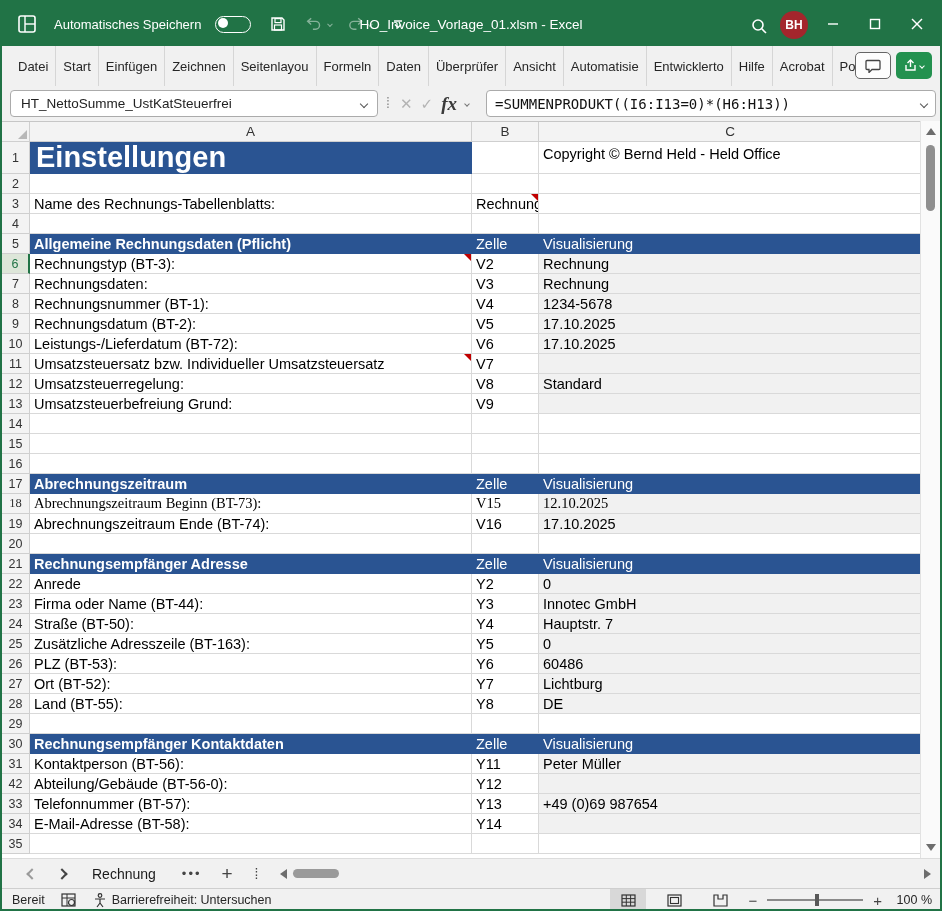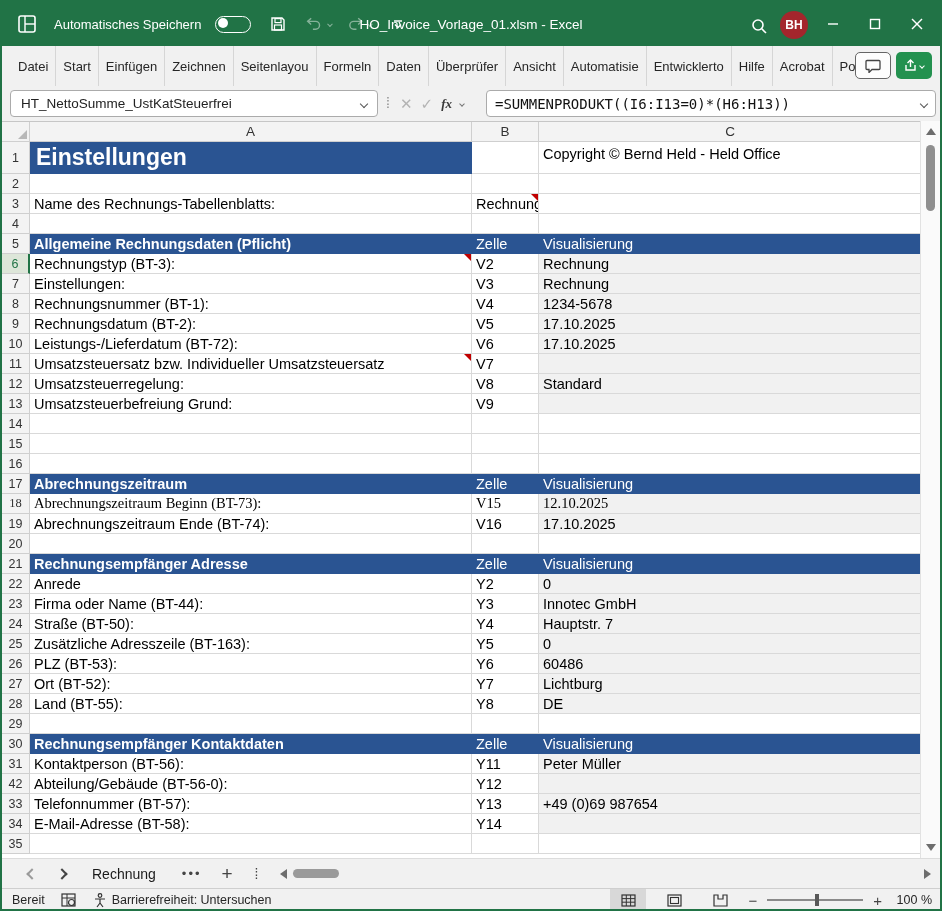--- a/index.html
+++ b/index.html
@@ -41,21 +41,21 @@
 
   
   .formularow { position:absolute; left:0; top:84px; width:100%; height:35px; background:var(--chrome_bg);
                 display:flex; align-items:center; }
   .namebox { position:absolute; left:8px; top:4px; width:368px; height:27px; background:#fff; border:1px solid #ababab;
              border-radius:4px; display:flex; align-items:center; font-size:13.5px; color:#222; padding:0 10px;gap:27px; }
   .namebox .chev { margin-left:auto; color:#555; }
   .fx-dots { position:absolute; left:384px; top:9px; color:#8a8a8a; font-size:14px; letter-spacing:0; }
   .fbtns { position:absolute; left:398px; top:4px; display:flex; align-items:center; height:27px; gap:8px; }
   .fbtn { font-size:15px; color:#b3b3b3; }
-  .fx { font-size:13px; color:#3a3a3a; font-style:italic; font-weight:bold; font-family:"Liberation Serif",serif; }
+  .fx { font-size:19px; color:#3a3a3a; font-style:italic; font-weight:bold; font-family:"Liberation Serif",serif; }
   .formulabox { position:absolute; left:484px; top:4px; width:450px; height:27px; background:#fff; border:1px solid #ababab;
                 border-radius:4px; display:flex; align-items:center; padding:0 8px;
                 font-family:"DejaVu Sans Mono","Liberation Mono",monospace; font-size:14px; color:#111; }
   .formulabox .chev { margin-left:auto; color:#555; }
 
   
   .grid { position:absolute; left:0; top:119px; width:920px; height:737px; background:#fff; border-top:1px solid #c6c6c6; }
   .hrow, .grow { display:flex; }
   .hcell { background:var(--header_bg); border-right:1px solid #cfcfcf; border-bottom:1px solid #cfcfcf;
            font-size:13.5px; color:#333; display:flex; align-items:center; justify-content:center; height:20px; }
@@ -63,21 +63,21 @@
   .corner::after { content:""; position:absolute; right:2px; bottom:2px; border-left:9px solid transparent;
                    border-bottom:9px solid #b8b8b8; }
   .rowhdr { width:28px; background:var(--header_bg); border-right:1px solid #cfcfcf; border-bottom:1px solid #cfcfcf;
             font-size:12.5px; color:#333; display:flex; align-items:center; justify-content:center; }
   .rowhdr.active { background:#dde6d9; color:var(--excel_green); border-right:2px solid var(--excel_green); }
   .cell { position:relative; font-size:14.5px; color:#000; padding:0 4px; white-space:nowrap; overflow:hidden;
           border-right:1px solid var(--gridline); border-bottom:1px solid var(--gridline); display:flex; align-items:center; }
   .colA { width:442px; } .colB { width:67px; } .colC { width:383px; }
   .cell.sec { background:var(--band_blue); color:#fff; border-right-color:var(--band_blue); border-bottom-color:var(--band_blue); }
   .cell.sec.first { font-weight:bold; }
-  .cell.titleA { background:var(--band_blue); color:#fff; font-weight:bold; font-size:23px;
+  .cell.titleA { background:var(--band_blue); color:#fff; font-weight:bold; font-size:29px;
                  border-right-color:var(--band_blue); border-bottom-color:var(--band_blue); padding-left:6px; }
   .cell.gray { background:var(--cell_gray); }
   .cell.copyright { align-items:flex-start; padding-top:3px; line-height:18px; }
   .cmt { position:absolute; top:0; right:0; width:0; height:0; border-top:7px solid var(--comment_red);
          border-left:7px solid transparent; }
   .vscroll { position:absolute; right:0; top:119px; width:20px; height:737px; background:#fafafa; border-left:1px solid #e2e2e2; }
   .tri-up { position:absolute; left:5px; top:7px; border-left:5px solid transparent; border-right:5px solid transparent;
             border-bottom:7px solid #6d6d6d; }
   .tri-down { position:absolute; left:5px; bottom:7px; border-left:5px solid transparent; border-right:5px solid transparent;
               border-top:7px solid #6d6d6d; }
@@ -277,21 +277,21 @@
           <div class="cell colC sec">Visualisierung</div>
         </div>
         <div class="grow" style="height: 20px;">
           <div class="rowhdr active">6</div>
           <div class="cell colA">Rechnungstyp (BT-3):<div class="cmt"></div></div>
           <div class="cell colB">V2</div>
           <div class="cell colC gray">Rechnung</div>
         </div>
         <div class="grow" style="height: 20px;">
           <div class="rowhdr">7</div>
-          <div class="cell colA">Einstellungen:</div>
+          <div class="cell colA">Rechnungsdaten:</div>
           <div class="cell colB">V3</div>
           <div class="cell colC gray">Rechnung</div>
         </div>
         <div class="grow" style="height: 20px;">
           <div class="rowhdr">8</div>
           <div class="cell colA">Rechnungsnummer (BT-1):</div>
           <div class="cell colB">V4</div>
           <div class="cell colC gray">1234-5678</div>
         </div>
         <div class="grow" style="height: 20px;">

